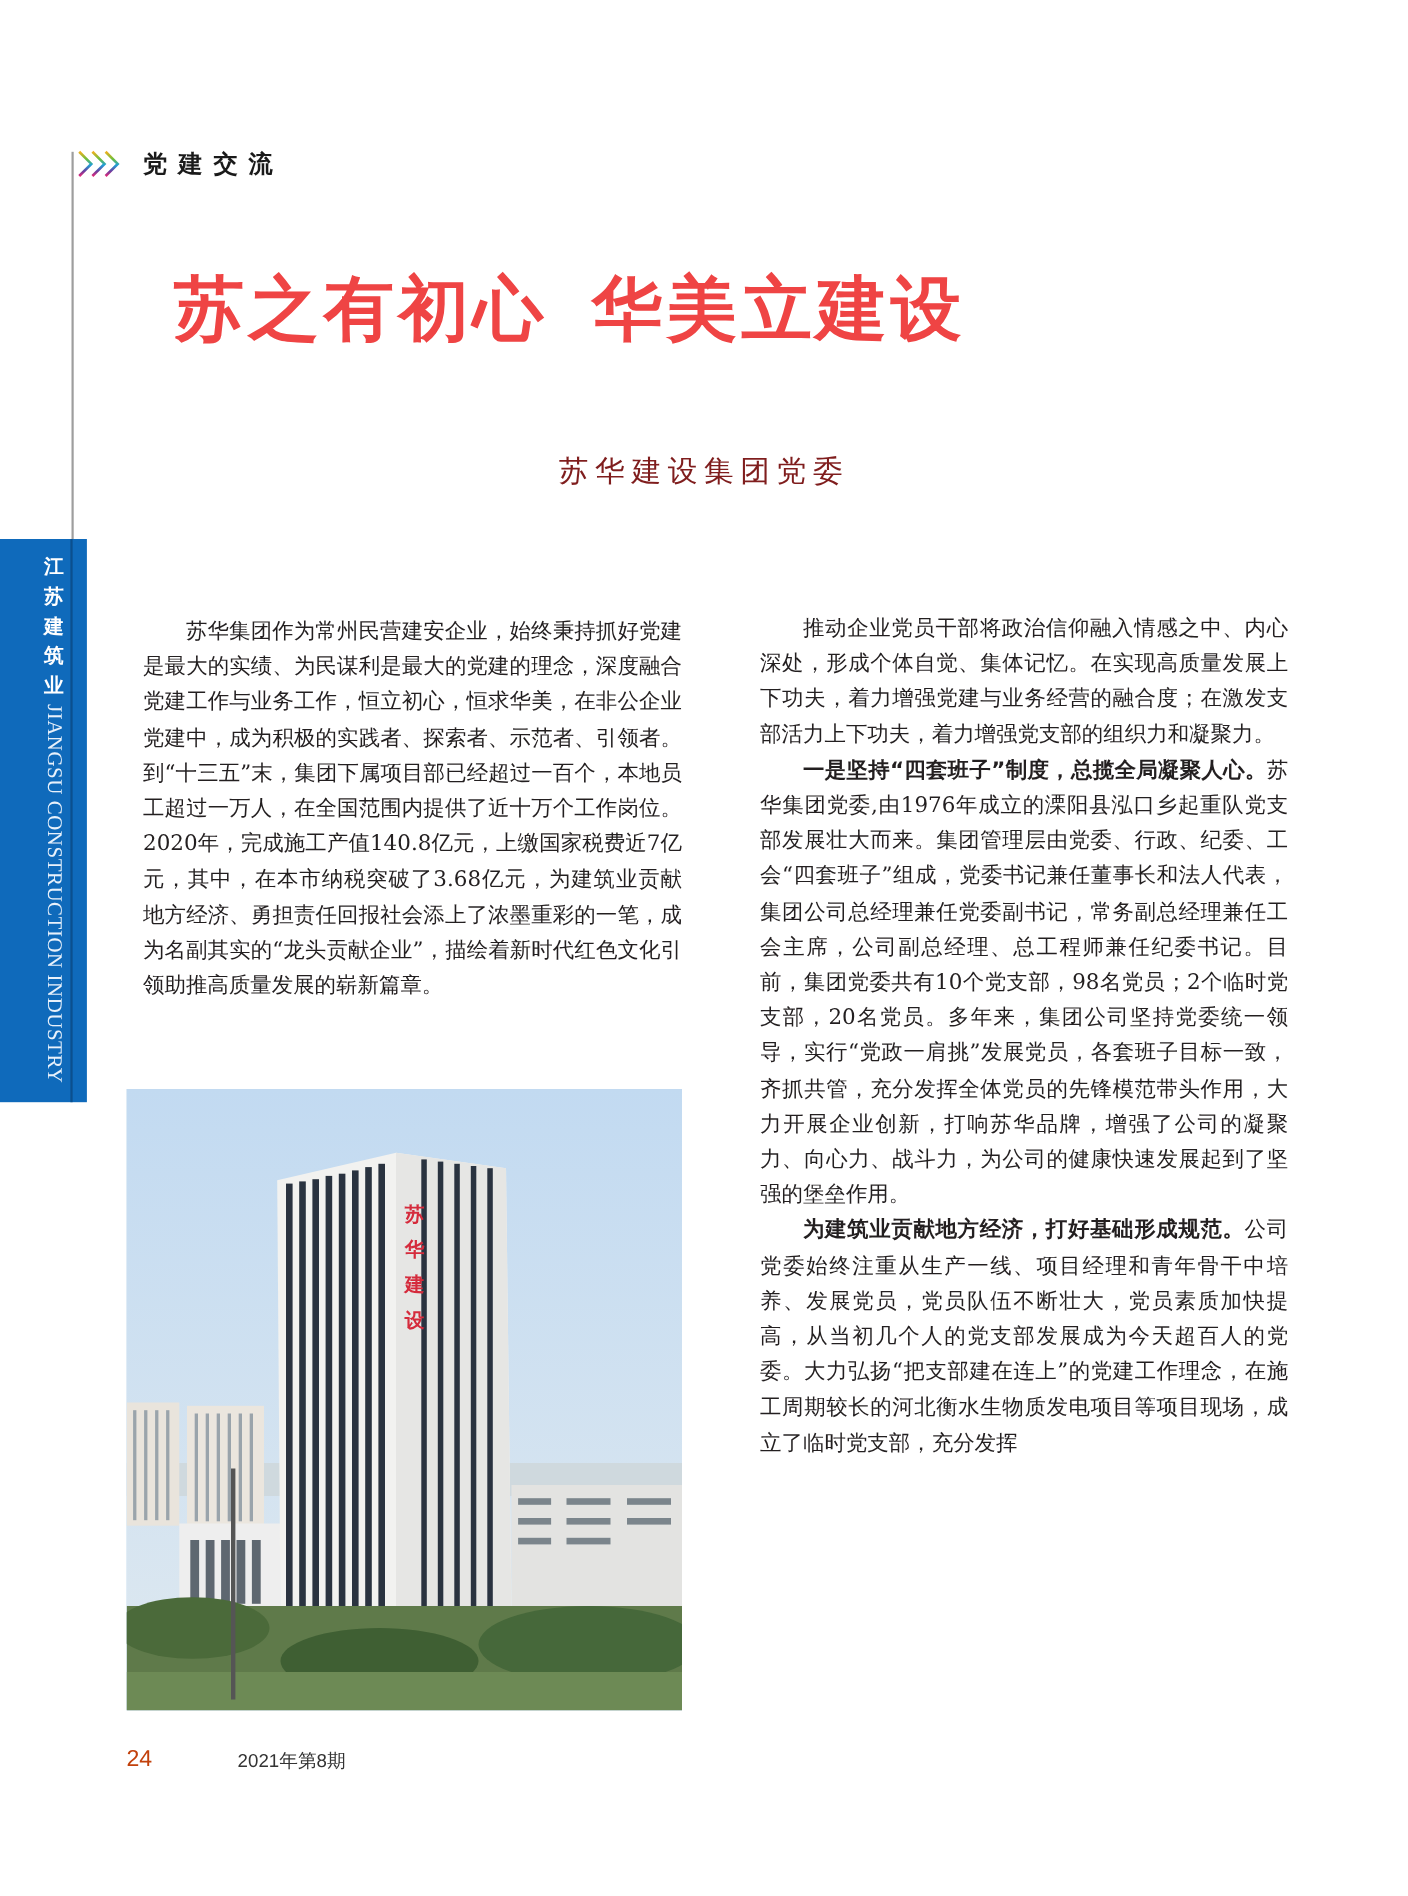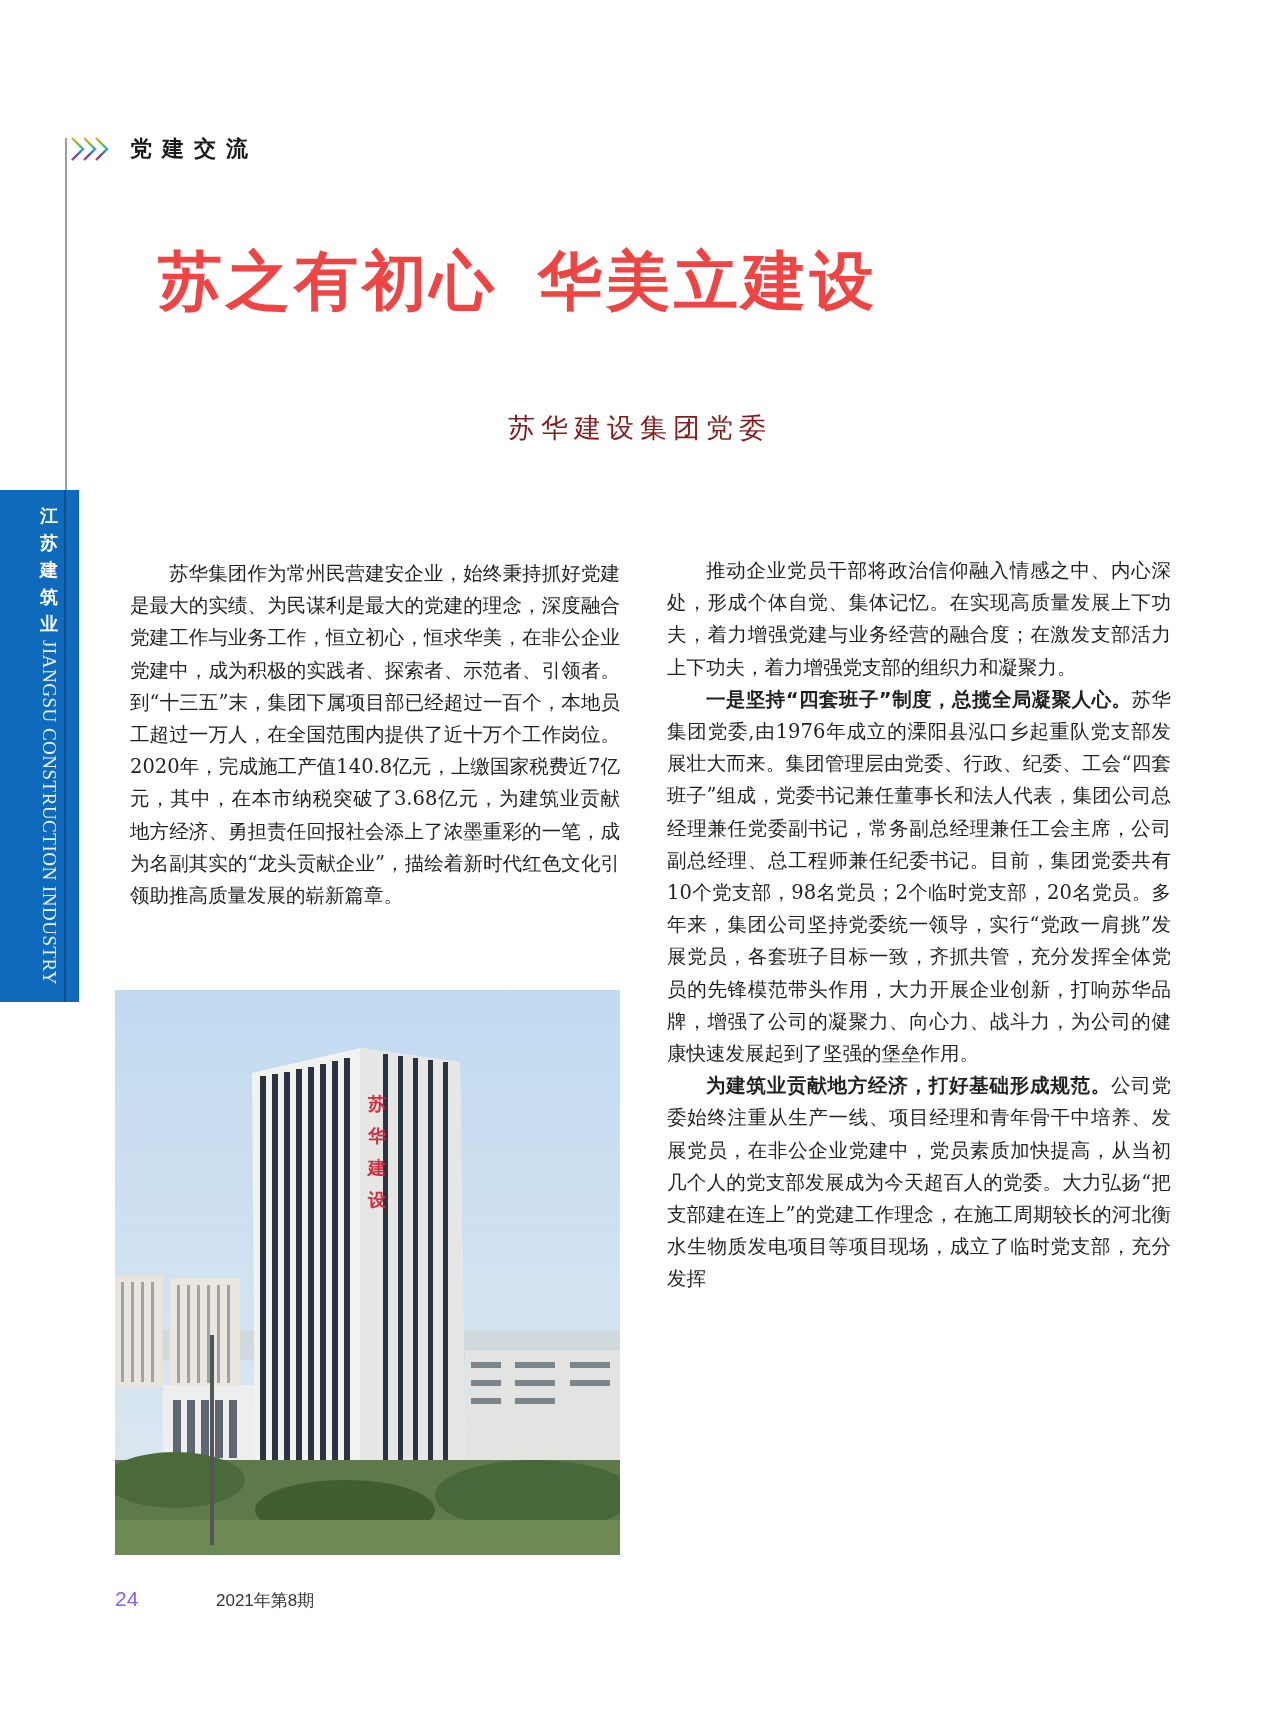--- a/index.html
+++ b/index.html
@@ -25,28 +25,28 @@
   .sidebar .cn { position: absolute; left: 36px; top: 12px; width: 26px; display: flex; flex-direction: column; align-items: center;
                  color: #ffffff; font-family: "DejaVu Sans", "Liberation Sans", sans-serif; font-weight: bold; font-size: 18px; line-height: 27px; }
   .sidebar .en { position: absolute; left: 38px; top: 150px; writing-mode: vertical-rl;
                  color: #e8f1fb; font-family: "Liberation Serif", "DejaVu Serif", serif; font-size: 19px; letter-spacing: 0.5px; white-space: nowrap; }
 
   .col { position: absolute; font-size: 19.5px; line-height: 32.2px; color: #231f20; text-align: justify; }
   .col p { text-indent: 2em; }
   .col-left { left: 130px; top: 558px; width: 490px; }
   .col-right { left: 667px; top: 555px; width: 504px; }
   .col-right h2 { font-family: "DejaVu Sans", "Liberation Sans", sans-serif; font-weight: bold; font-size: 20.5px; text-align: center; line-height: 32px; margin-bottom: 30px; padding-left: 20px; letter-spacing: 0.5px; }
-  .col-right p { margin-bottom: 0; }
+  .col-right p { margin-bottom: 0; margin-left: 24px; }
   .col-right .lead { font-family: "DejaVu Sans", "Liberation Sans", sans-serif; font-weight: bold; }
 
   .photo { position: absolute; left: 115px; top: 990px; width: 505px; height: 565px; overflow: hidden; background: #c8ddf0; }
   .photo svg { display: block; }
 
   .footer { position: absolute; top: 1587px; left: 0; width: 1280px; }
-  .footer .page-no { position: absolute; left: 115px; font-family: "Liberation Sans", "DejaVu Sans", sans-serif; font-size: 21px; color: #8b5cf6; }
+  .footer .page-no { position: absolute; left: 115px; font-family: "Liberation Sans", "DejaVu Sans", sans-serif; font-size: 21px; color: #c2410c; }
   .footer .issue { position: absolute; left: 216px; top: 2px; font-family: "Liberation Sans", "DejaVu Sans", sans-serif; font-size: 17px; color: #333; }
 </style>
 </head>
 <body>
 
 <div class="vrule"></div>
 
 <div class="section-tag">
   <svg class="chev" viewBox="0 0 46 26">
     <defs>
@@ -162,19 +162,19 @@
     <ellipse cx="230" cy="520" rx="90" ry="30" fill="#3f5f33"></ellipse>
     <ellipse cx="420" cy="505" rx="100" ry="35" fill="#46683a"></ellipse>
     <rect x="0" y="530" width="505" height="35" fill="#6d8a55"></rect>
     <rect x="95" y="345" width="4" height="210" fill="#555"></rect>
   </svg>
 </div>
 
 <div class="col col-right">
   <p><span>推动企业党员干部将政治信仰融入情感之中、内心深处，形成个体自觉、集体记忆。在实现高质量发展上下功夫，着力增强党建与业务经营的融合度；在激发支部活力上下功夫，着力增强党支部的组织力和凝聚力。</span></p>
   <p><span class="lead">一是坚持“四套班子”制度，总揽全局凝聚人心。</span><span>苏华集团党委,由1976年成立的溧阳县泓口乡起重队党支部发展壮大而来。集团管理层由党委、行政、纪委、工会“四套班子”组成，党委书记兼任董事长和法人代表，集团公司总经理兼任党委副书记，常务副总经理兼任工会主席，公司副总经理、总工程师兼任纪委书记。目前，集团党委共有10个党支部，98名党员；2个临时党支部，20名党员。多年来，集团公司坚持党委统一领导，实行“党政一肩挑”发展党员，各套班子目标一致，齐抓共管，充分发挥全体党员的先锋模范带头作用，大力开展企业创新，打响苏华品牌，增强了公司的凝聚力、向心力、战斗力，为公司的健康快速发展起到了坚强的堡垒作用。</span></p>
-  <p><span class="lead">为建筑业贡献地方经济，打好基础形成规范。</span><span>公司党委始终注重从生产一线、项目经理和青年骨干中培养、发展党员，在非公企业党建中，党员素质加快提高，从当初几个人的党支部发展成为今天超百人的党委。大力弘扬“把支部建在连上”的党建工作理念，在施工周期较长的河北衡水生物质发电项目等项目现场，成立了临时党支部，充分发挥</span></p>
+  <p><span class="lead">为建筑业贡献地方经济，打好基础形成规范。</span><span>公司党委始终注重从生产一线、项目经理和青年骨干中培养、发展党员，党员队伍不断壮大，党员素质加快提高，从当初几个人的党支部发展成为今天超百人的党委。大力弘扬“把支部建在连上”的党建工作理念，在施工周期较长的河北衡水生物质发电项目等项目现场，成立了临时党支部，充分发挥</span></p>
 </div>
 
 <div class="footer">
   <span class="page-no">24</span>
   <span class="issue">2021年第8期</span>
 </div>
 
 </body></html>

